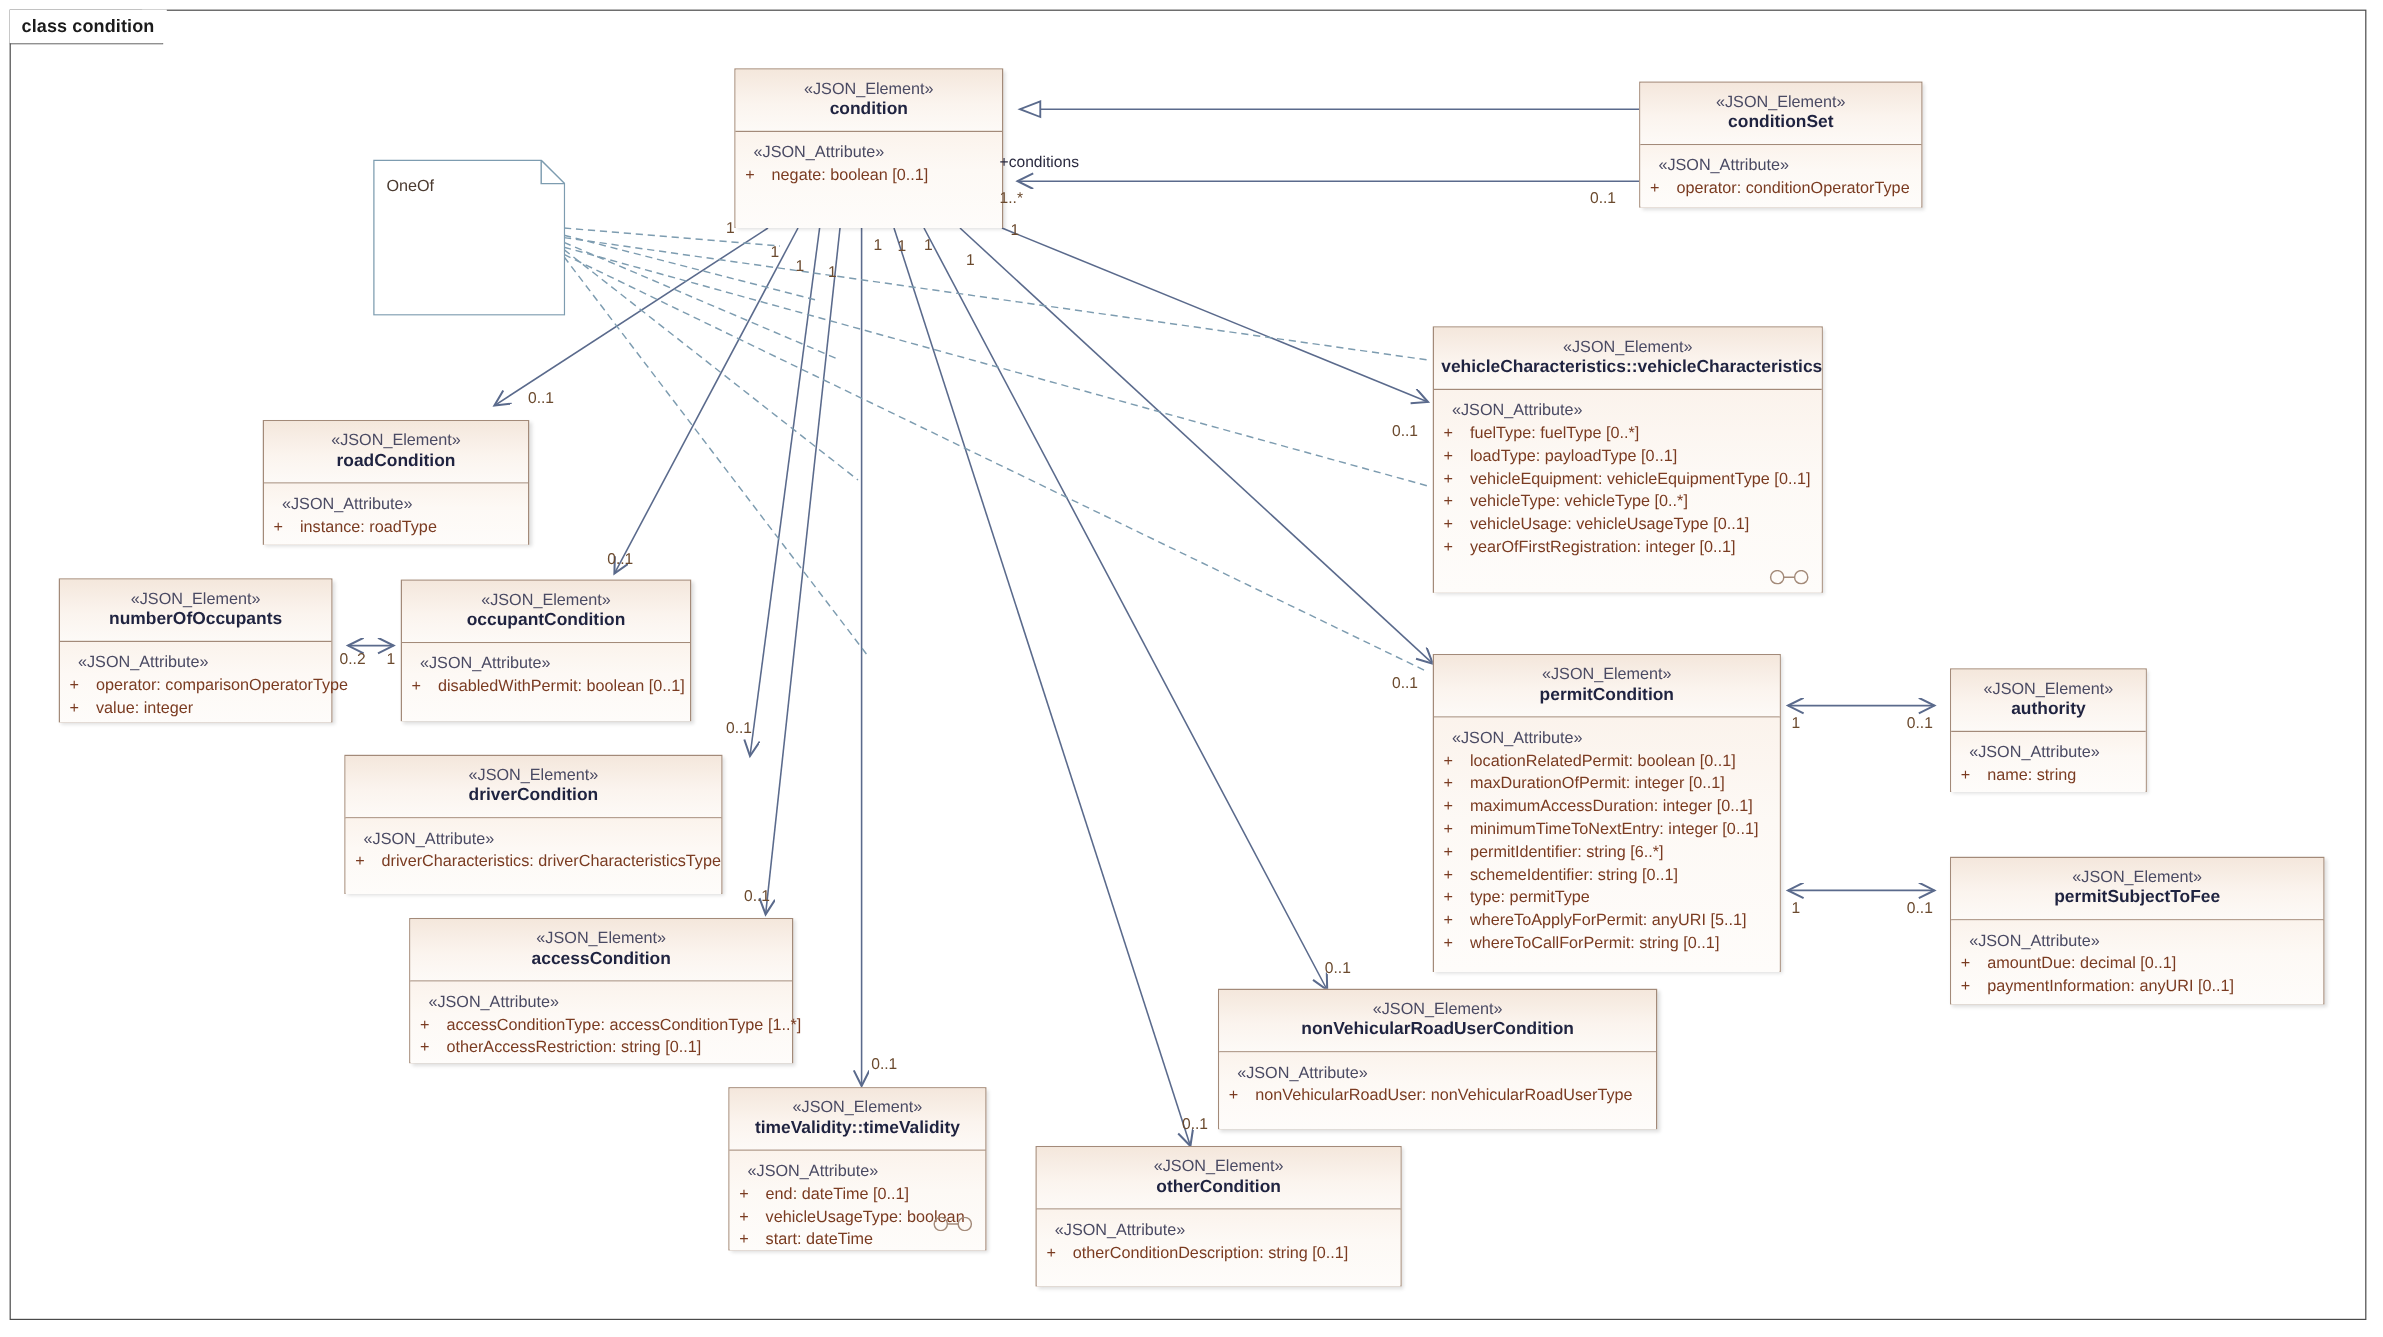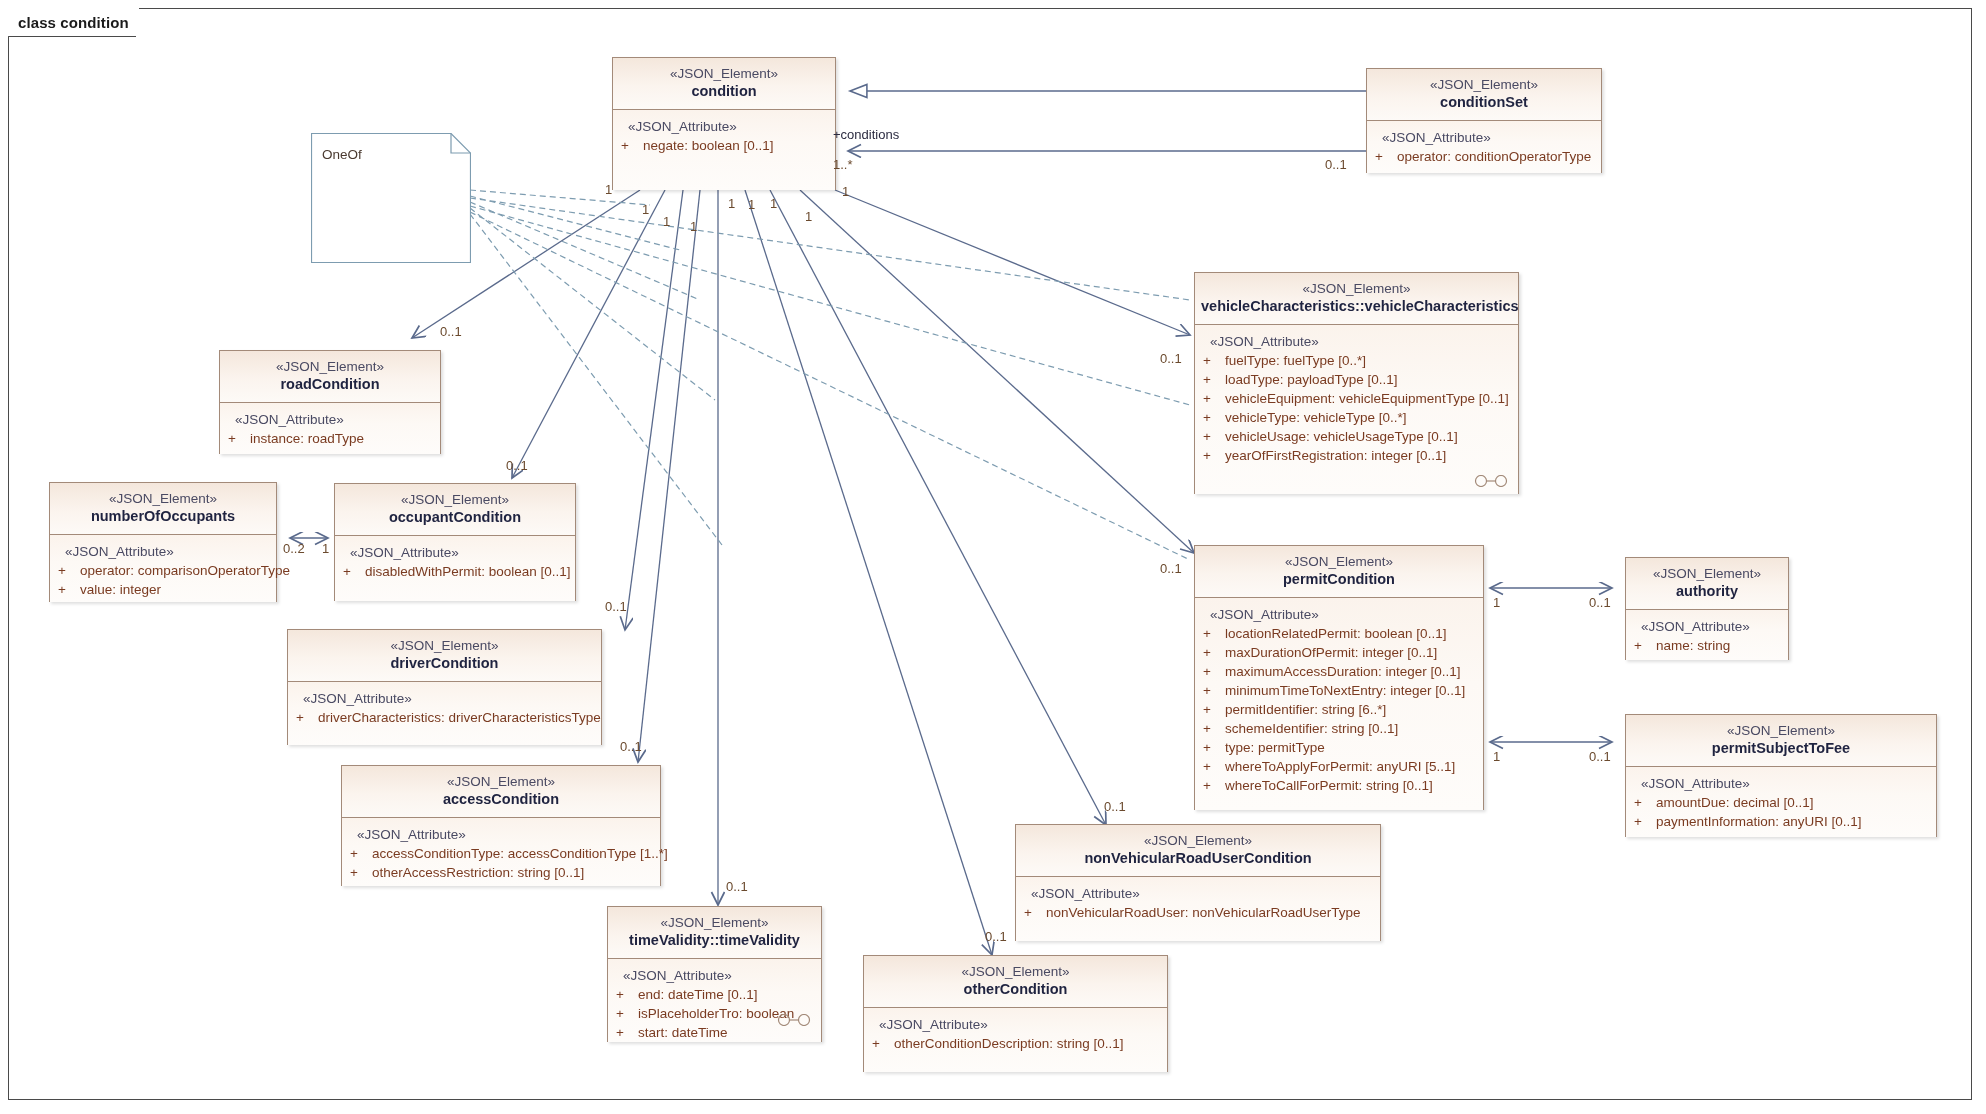--- a/index.html
+++ b/index.html
@@ -447,21 +447,21 @@
       <div class="cname">timeValidity::timeValidity</div>
     </div>
     <div class="body" style="height:83px;">
       <div class="attr-stereo">«JSON_Attribute»</div>
       <div class="attr">
           <span class="vis">+</span>
           <span class="txt">end: dateTime [0..1]</span>
         </div>
       <div class="attr">
           <span class="vis">+</span>
-          <span class="txt">isPlaceholderTro: boolean</span>
+          <span class="txt">vehicleUsageType: boolean</span>
         </div>
       <div class="attr">
           <span class="vis">+</span>
           <span class="txt">start: dateTime</span>
         </div>
       <svg class="port" viewBox="0 0 34 12" style="bottom:16px;">
         <circle cx="7" cy="6" r="5.5" fill="none" stroke="#a38a79" stroke-width="1.2"></circle>
         <line x1="12.5" y1="6" x2="21.5" y2="6" stroke="#a38a79" stroke-width="1.2"></line>
         <circle cx="27" cy="6" r="5.5" fill="none" stroke="#a38a79" stroke-width="1.2"></circle>
       </svg>

